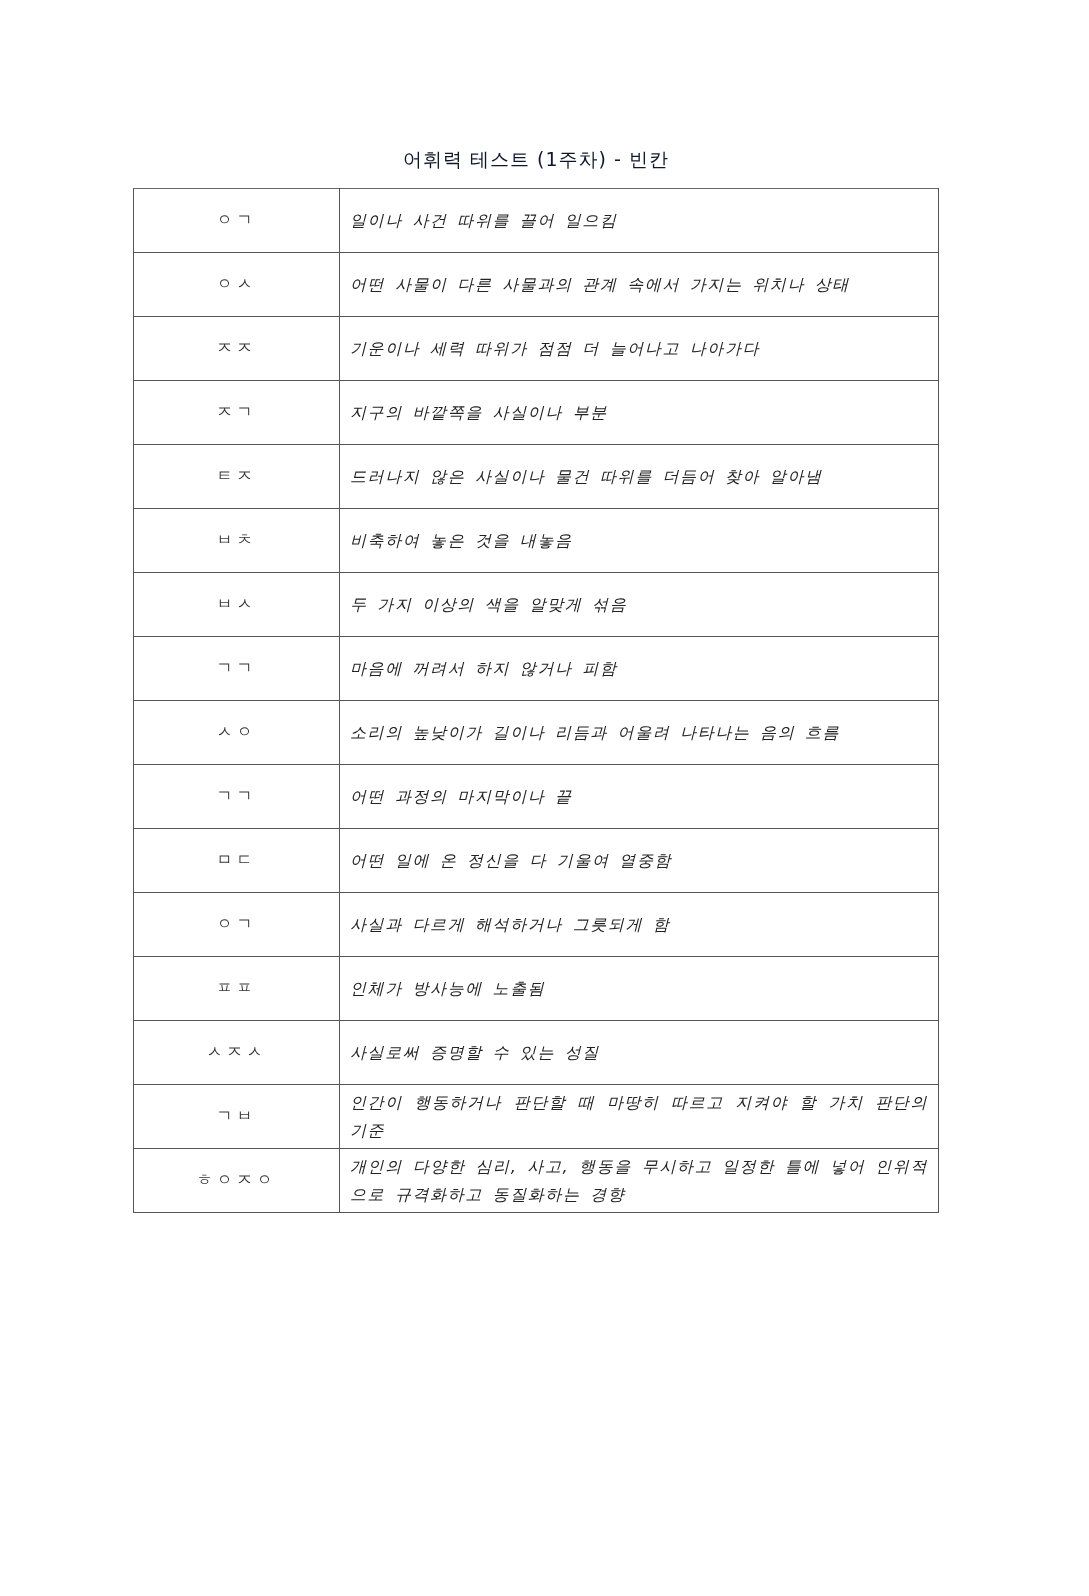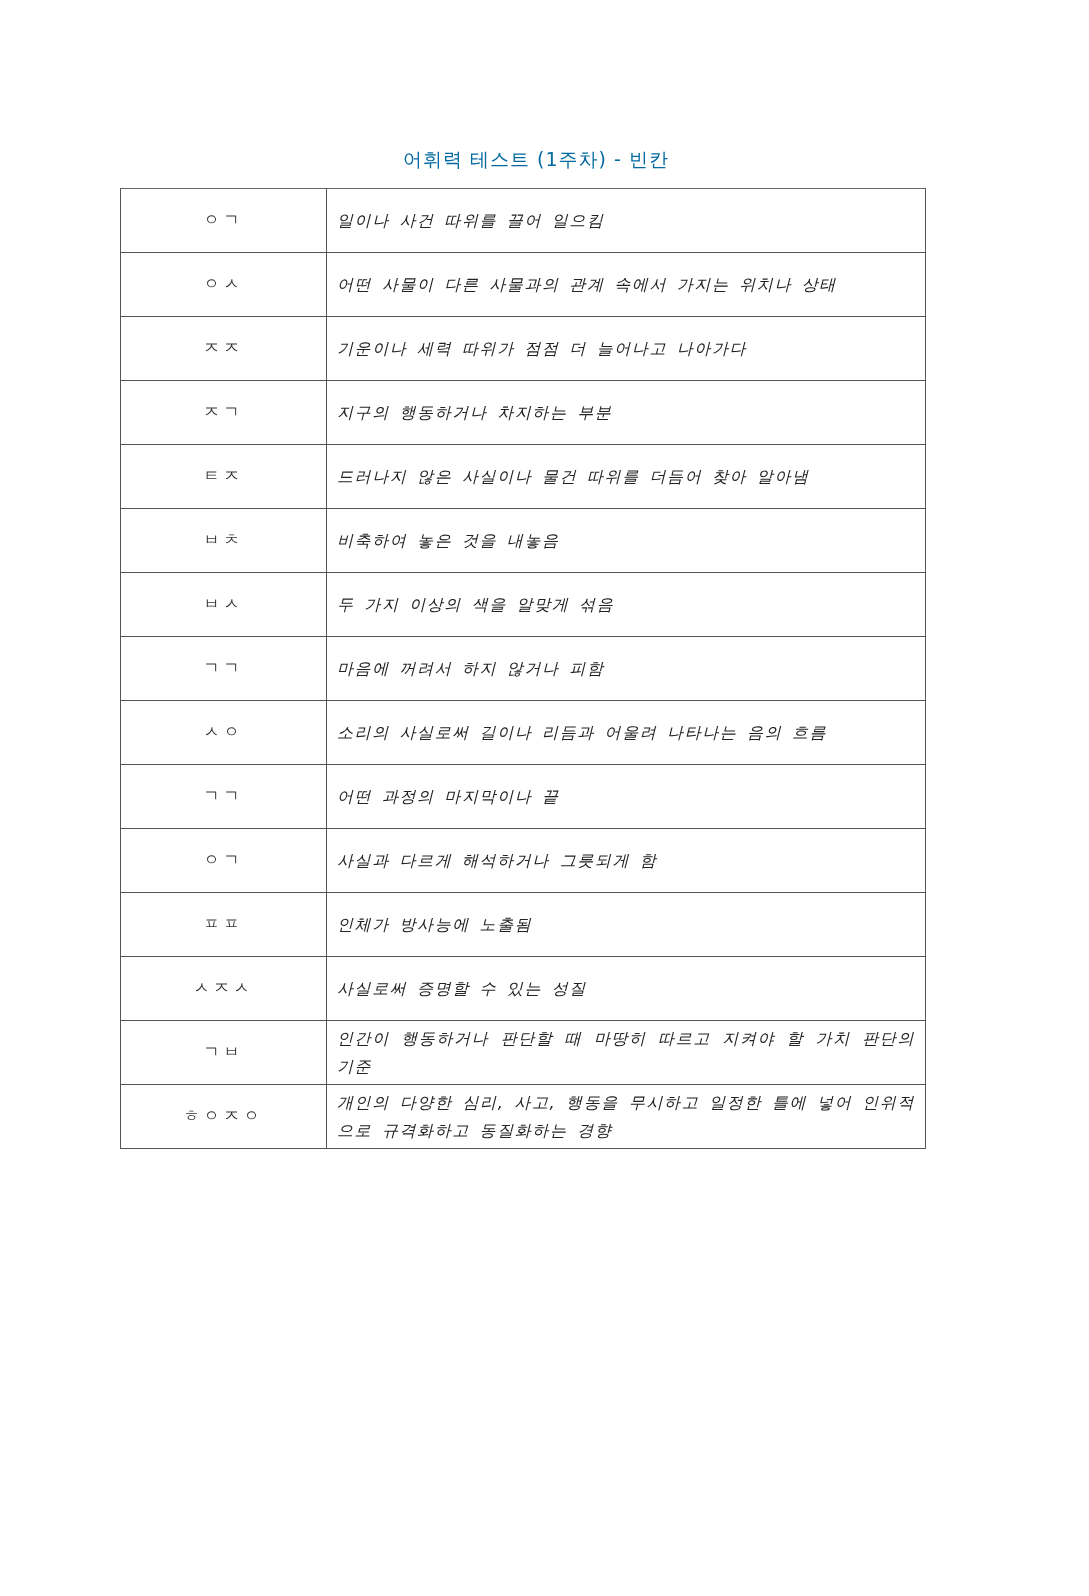--- a/index.html
+++ b/index.html
@@ -16,25 +16,25 @@
       color: #222222;
     }
     .page-title {
       position: absolute;
       left: 0;
       width: 1072px;
       top: 147px;
       text-align: center;
       font-size: 19px;
       letter-spacing: 1px;
-      color: #0369a1;
+      color: #0f172a;
     }
     .vocab-table {
       position: absolute;
-      left: 120px;
+      left: 133px;
       top: 188px;
       width: 806px;
       border-collapse: collapse;
       table-layout: fixed;
       border: 1.5px solid #444;
     }
     .vocab-table td {
       border: 1px solid #555;
       border-top: 1.5px solid #666;
       height: 63px;
@@ -76,45 +76,49 @@
     <tr>
       <td class="hint-cell">ㅇㅅ</td>
       <td class="def-cell">어떤 사물이 다른 사물과의 관계 속에서 가지는 위치나 상태</td>
     </tr>
     <tr>
       <td class="hint-cell">ㅈㅈ</td>
       <td class="def-cell">기운이나 세력 따위가 점점 더 늘어나고 나아가다</td>
     </tr>
     <tr>
       <td class="hint-cell">ㅈㄱ</td>
-      <td class="def-cell">지구의 행동하거나 차지하는 부분</td>
+      <td class="def-cell">지구의 바깥쪽을 사실이나 부분</td>
     </tr>
     <tr>
       <td class="hint-cell">ㅌㅈ</td>
       <td class="def-cell">드러나지 않은 사실이나 물건 따위를 더듬어 찾아 알아냄</td>
     </tr>
     <tr>
       <td class="hint-cell">ㅂㅊ</td>
       <td class="def-cell">비축하여 놓은 것을 내놓음</td>
     </tr>
     <tr>
       <td class="hint-cell">ㅂㅅ</td>
       <td class="def-cell">두 가지 이상의 색을 알맞게 섞음</td>
     </tr>
     <tr>
       <td class="hint-cell">ㄱㄱ</td>
       <td class="def-cell">마음에 꺼려서 하지 않거나 피함</td>
     </tr>
     <tr>
       <td class="hint-cell">ㅅㅇ</td>
-      <td class="def-cell">소리의 사실로써 길이나 리듬과 어울려 나타나는 음의 흐름</td>
+      <td class="def-cell">소리의 높낮이가 길이나 리듬과 어울려 나타나는 음의 흐름</td>
     </tr>
     <tr>
       <td class="hint-cell">ㄱㄱ</td>
       <td class="def-cell">어떤 과정의 마지막이나 끝</td>
+    </tr>
+    <tr>
+      <td class="hint-cell">ㅁㄷ</td>
+      <td class="def-cell">어떤 일에 온 정신을 다 기울여 열중함</td>
     </tr>
     <tr>
       <td class="hint-cell">ㅇㄱ</td>
       <td class="def-cell">사실과 다르게 해석하거나 그릇되게 함</td>
     </tr>
     <tr>
       <td class="hint-cell">ㅍㅍ</td>
       <td class="def-cell">인체가 방사능에 노출됨</td>
     </tr>
     <tr>

